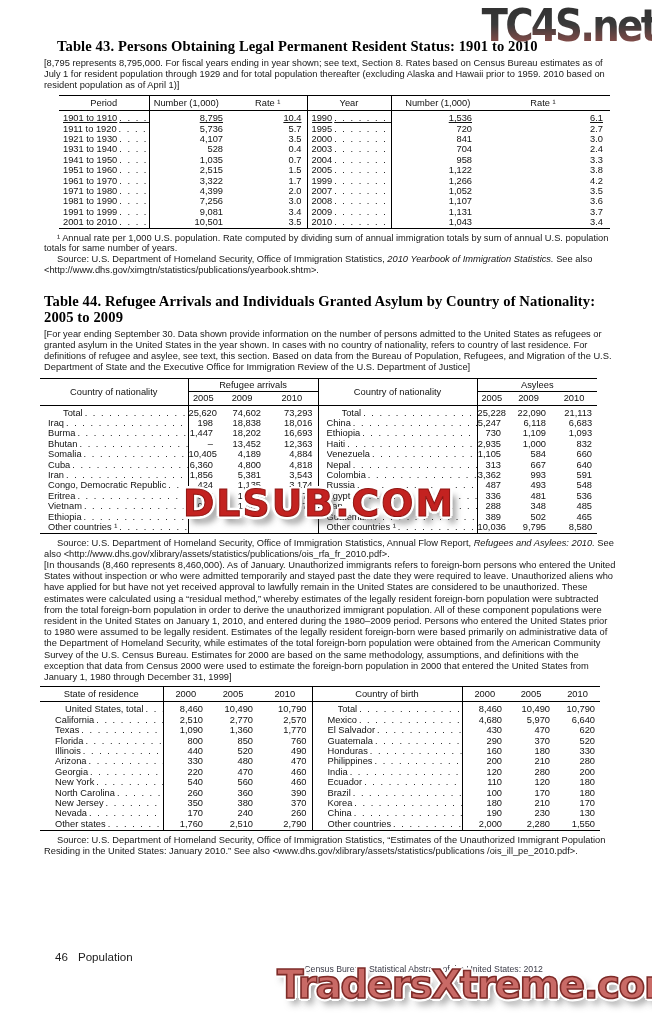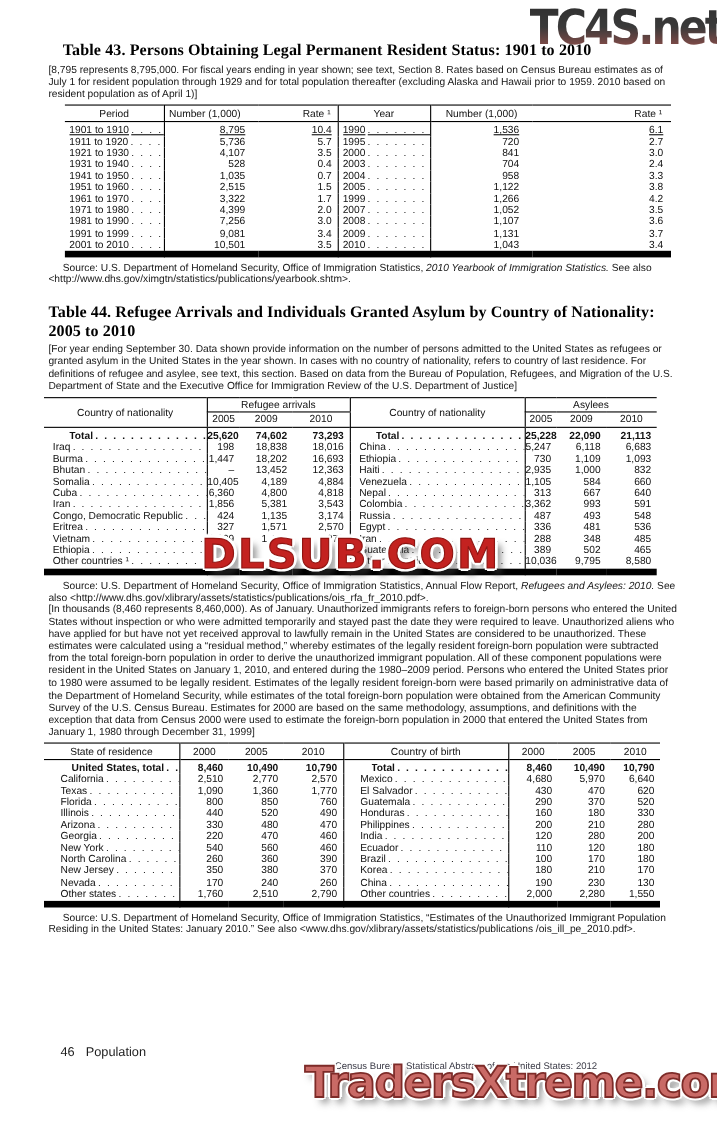--- a/index.html
+++ b/index.html
@@ -23,42 +23,42 @@
   .t45-title{margin-top:16px;}
   .note{font-size:9.3px; line-height:11.2px; margin:0 0 2px 0; color:#171717;}
   .fnblock{font-size:9.3px; line-height:10.8px; margin:4px 0 0 0; color:#171717;}
   .fnline{text-indent:13px; margin:0;}
   .src{margin:0;}
   .src .ital{font-style:italic;}
 
   
   table.dtable{
     border-collapse:collapse; table-layout:fixed;
-    border-top:1px solid #000; border-bottom:6px solid #000000;
+    border-top:1px solid #000; border-bottom:1px solid #000000;
     font-size:9.3px; color:#111;
   }
   table.dtable th{font-weight:normal; font-size:9.3px; padding:0;}
   table.dtable td{padding:0; line-height:10.4px; vertical-align:bottom;}
   table.dtable .num{text-align:right; white-space:nowrap;}
   table.dtable .lbl{white-space:nowrap;}
   .lblwrap{display:flex; align-items:baseline; overflow:hidden;}
   .lbl-t{white-space:nowrap;}
   .dots{flex:1; overflow:hidden; white-space:nowrap; letter-spacing:1.5px; margin-left:2px;}
-  tr.bold td{font-weight:bold;}
+  tr.bold td{font-weight:normal;}
 
   
   table.t43{margin-left:15px; width:551px; margin-top:4px;}
   table.t43 thead th{border-bottom:1px solid #000; height:14px; vertical-align:middle;}
   table.t43 .bl{border-left:1px solid #000;}
   table.t43 td.lbl{padding-left:4px;}
   table.t43 td.c1,table.t43 th.hr1{padding-right:12px;}
   table.t43 td.c2{padding-right:5px;}
   table.t43 td.c4{padding-right:12px;}
   table.t43 td.c5{padding-right:7px;}
-  table.t43 th.rate{text-align:right;}
+  table.t43 th.rate{}
   table.t43 tbody tr:first-child td{padding-top:2px;text-decoration:underline;}
 
   
   table.t44{margin-left:-4px; width:557px; margin-top:4px;}
   table.t45{margin-left:-4px; width:560px; margin-top:3px;}
   table.t44 .bl, table.t45 .bl{border-left:1px solid #000;}
   table.t44 thead th, table.t45 thead th{vertical-align:middle;}
   table.t44 tr.h1 th{height:12px;}
   table.t44 tr.h2 th{height:13px; border-bottom:1px solid #000;}
   table.t44 th.ch{border-bottom:1px solid #000;}
@@ -338,24 +338,25 @@
                 <span class="dots">. . . . . . . . . . . . . . . . . . . . . . . . . . . . . . . . . . . . . . . . . . . . . . . . . . . . . . . . . . . . . . . . . . . . . . . .</span>
               </span>
             </td>
             <td class="bl c4 num">1,043</td>
             <td class="c5 num">3.4</td>
           </tr>
         </tbody>
     </table>
 
     <div class="fnblock">
+      <p class="fnline">¹ Annual rate per 1,000 U.S. population. Rate computed by dividing sum of annual immigration totals by sum of annual U.S. population totals for same number of years.</p>
       <p class="fnline src"><span>Source: U.S. Department of Homeland Security, Office of Immigration Statistics, </span><span class="ital">2010 Yearbook of Immigration Statistics.</span><span> See also &lt;http://www.dhs.gov/ximgtn/statistics/publications/yearbook.shtm&gt;.</span></p>
     </div>
 
-    <h1 class="tbl-title t44-title">Table 44. Refugee Arrivals and Individuals Granted Asylum by Country of Nationality: 2005 to 2010</h1>
+    <h1 class="tbl-title t44-title">Table 44. Refugee Arrivals and Individuals Granted Asylum by Country of Nationality: 2005 to 2009</h1>
     <p class="note">[For year ending September 30. Data shown provide information on the number of persons admitted to the United States as refugees or granted asylum in the United States in the year shown. In cases with no country of nationality, refers to country of last residence. For definitions of refugee and asylee, see text, this section. Based on data from the Bureau of Population, Refugees, and Migration of the U.S. Department of State and the Executive Office for Immigration Review of the U.S. Department of Justice]</p>
 
     <table class="dtable t44">
       <colgroup>
         <col style="width:148px">
           <col style="width:30px">
           <col style="width:48px">
           <col style="width:52px">
         <col style="width:159px">
           <col style="width:29px">

